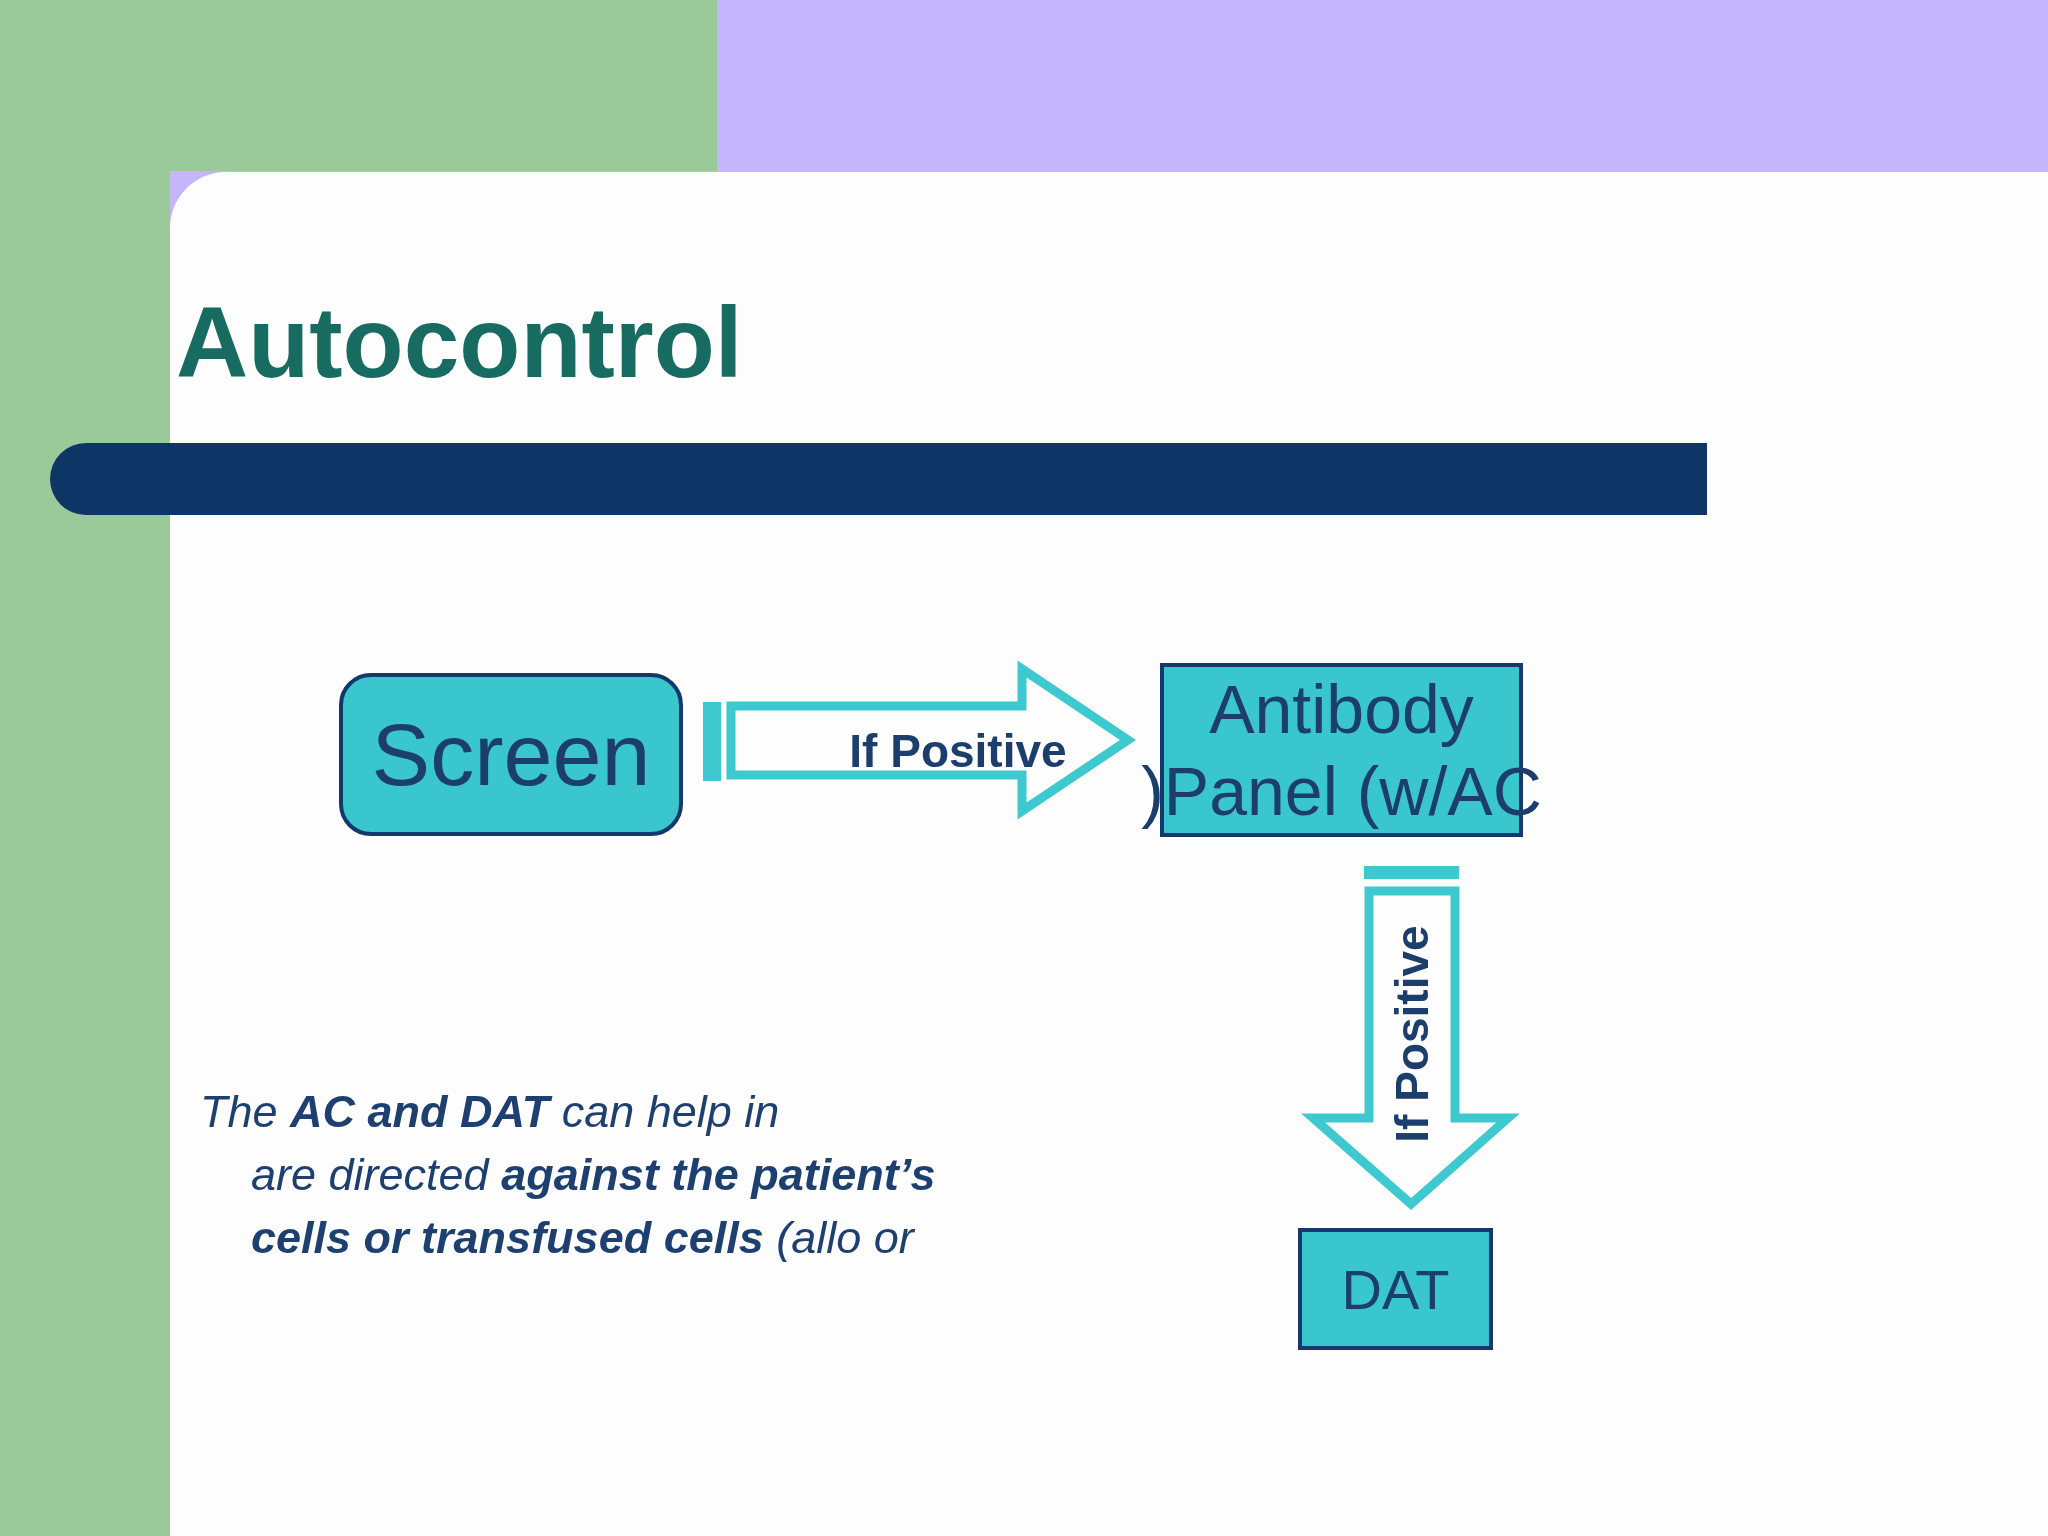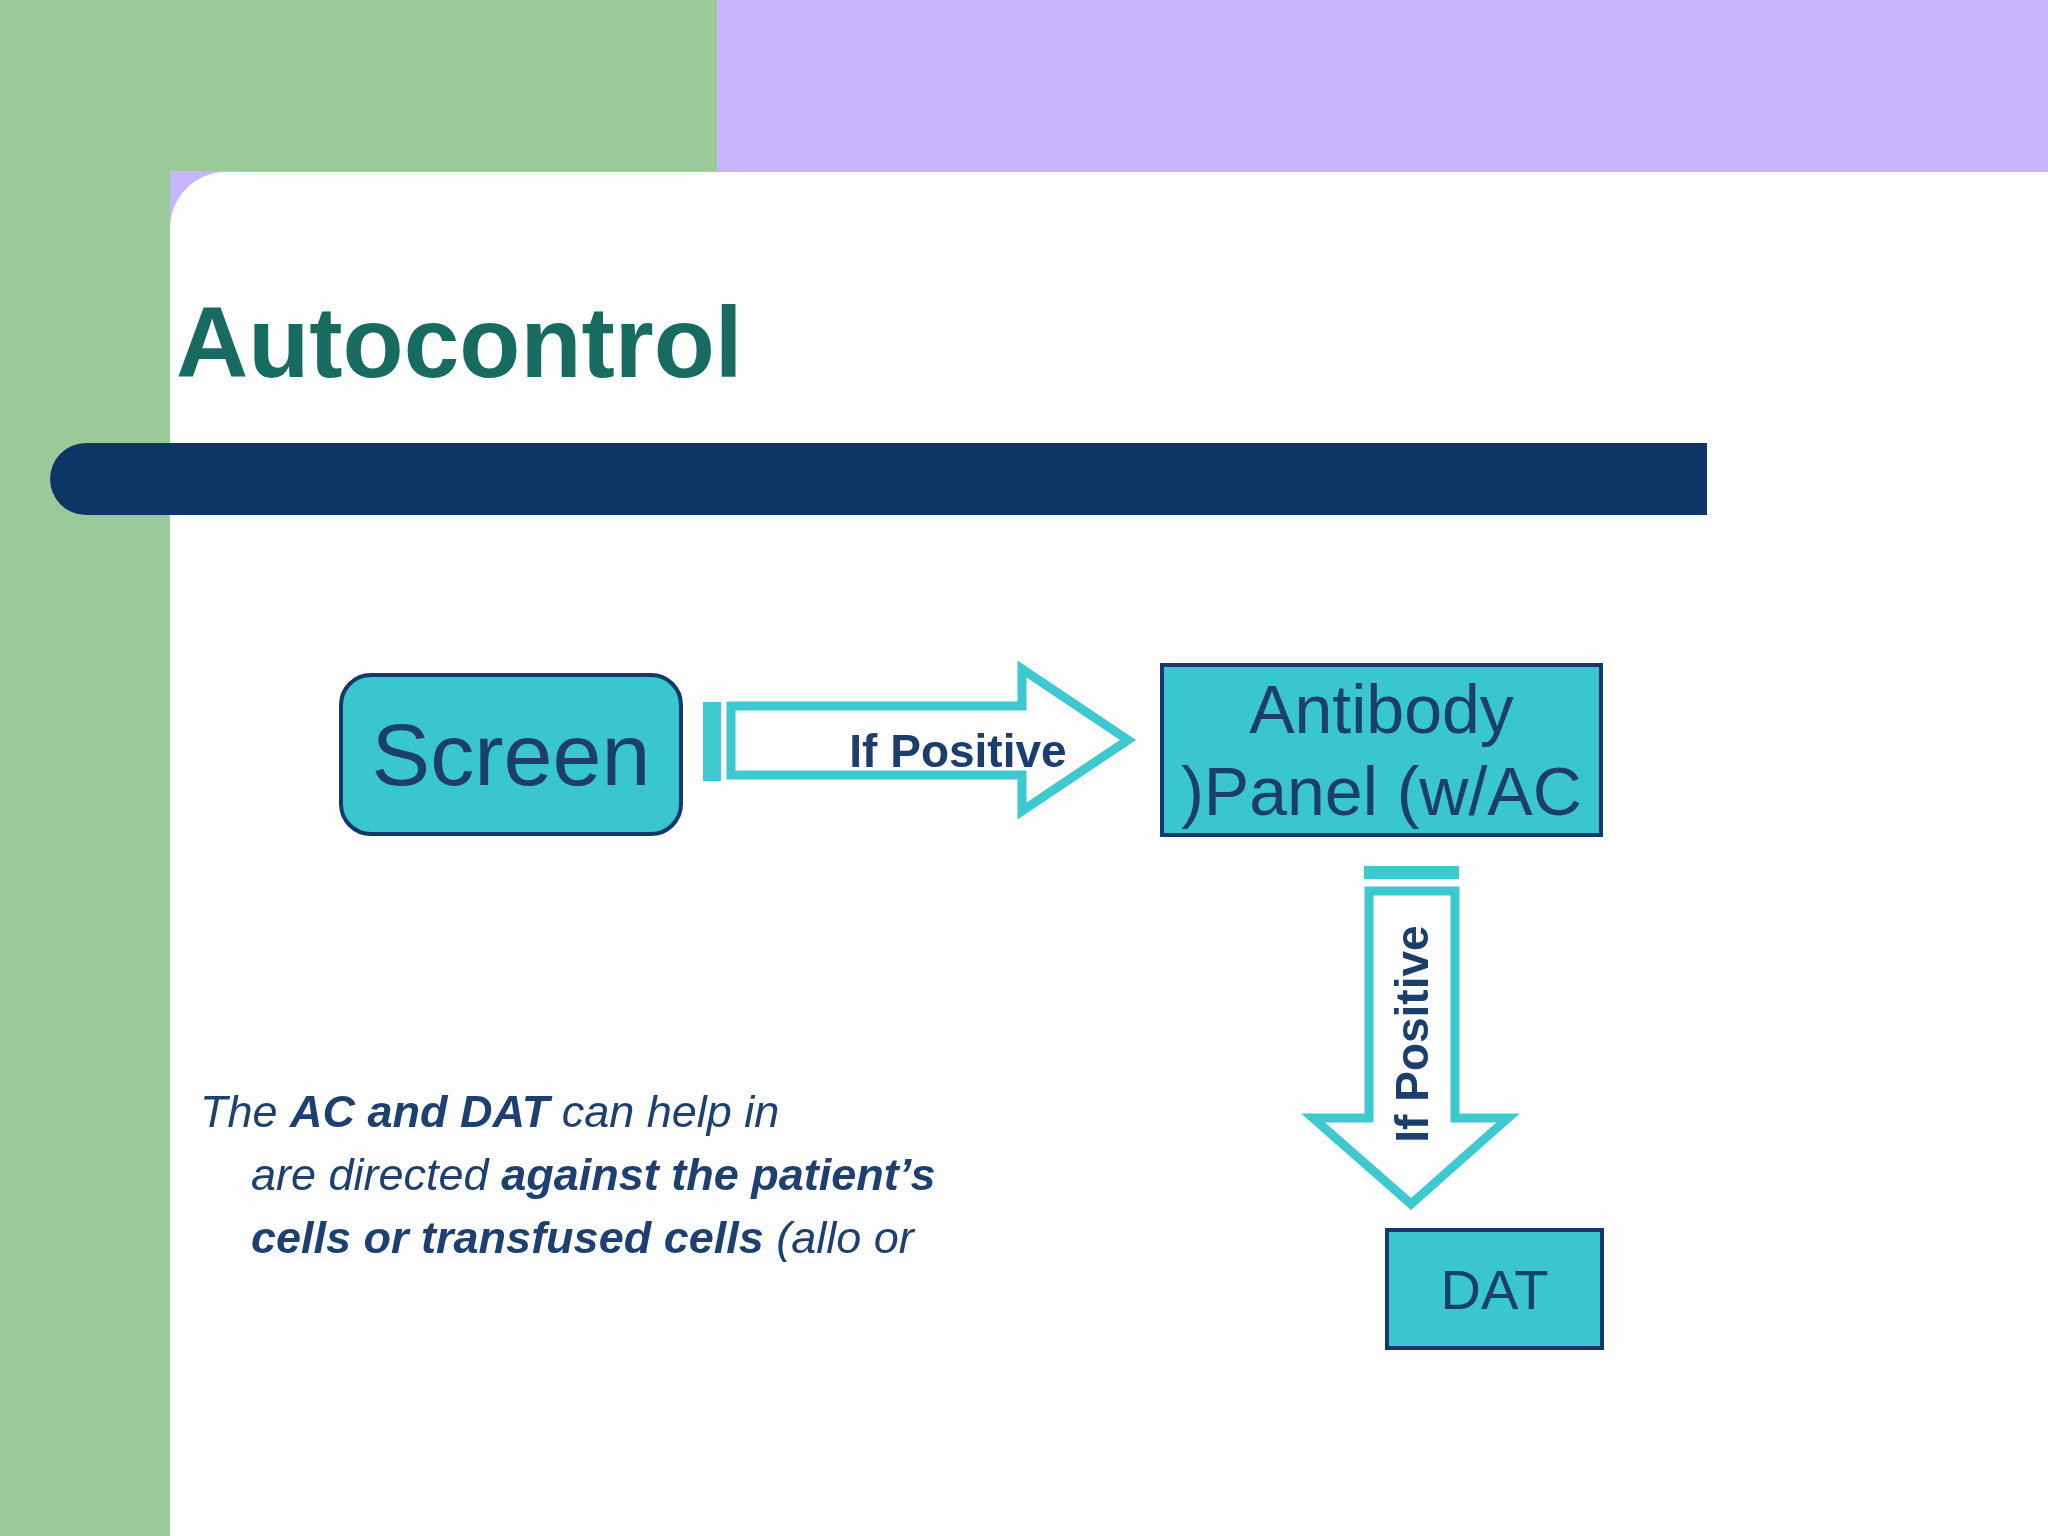--- a/index.html
+++ b/index.html
@@ -38,23 +38,23 @@
   
   .flow-box {
     position: absolute;
     background: #3ac6cd;
     border: 4px solid #14386b;
     box-sizing: border-box;
     display: flex; align-items: center; justify-content: center;
     color: #1c3e6d;
   }
   .screen-box { left: 339px; top: 673px; width: 344px; height: 163px; font-size: 88px; border-radius: 32px; }
-  .panel-box  { left: 1160px; top: 663px; width: 443px; height: 174px;
+  .panel-box  { left: 1160px; top: 663px; width: 363px; height: 174px;
                 flex-direction: column; font-size: 68px; line-height: 82px; }
-  .dat-box    { left: 1385px; top: 1228px; width: 219px; height: 122px; font-size: 56px; }
+  .dat-box    { left: 1298px; top: 1228px; width: 195px; height: 122px; font-size: 56px; }
   .panel-box .line { white-space: nowrap; }
   
   .arrow-svg { position: absolute; overflow: visible; }
   .arrow-right-svg { left: 698px; top: 660px; width: 440px; height: 160px; }
   .arrow-down-svg  { left: 1300px; top: 860px; width: 215px; height: 355px; }
   .arrow-label {
     position: absolute;
     color: #1c3e6d; font-weight: 700; font-size: 46px; line-height: 52px;
     text-align: center; white-space: nowrap;
   }

